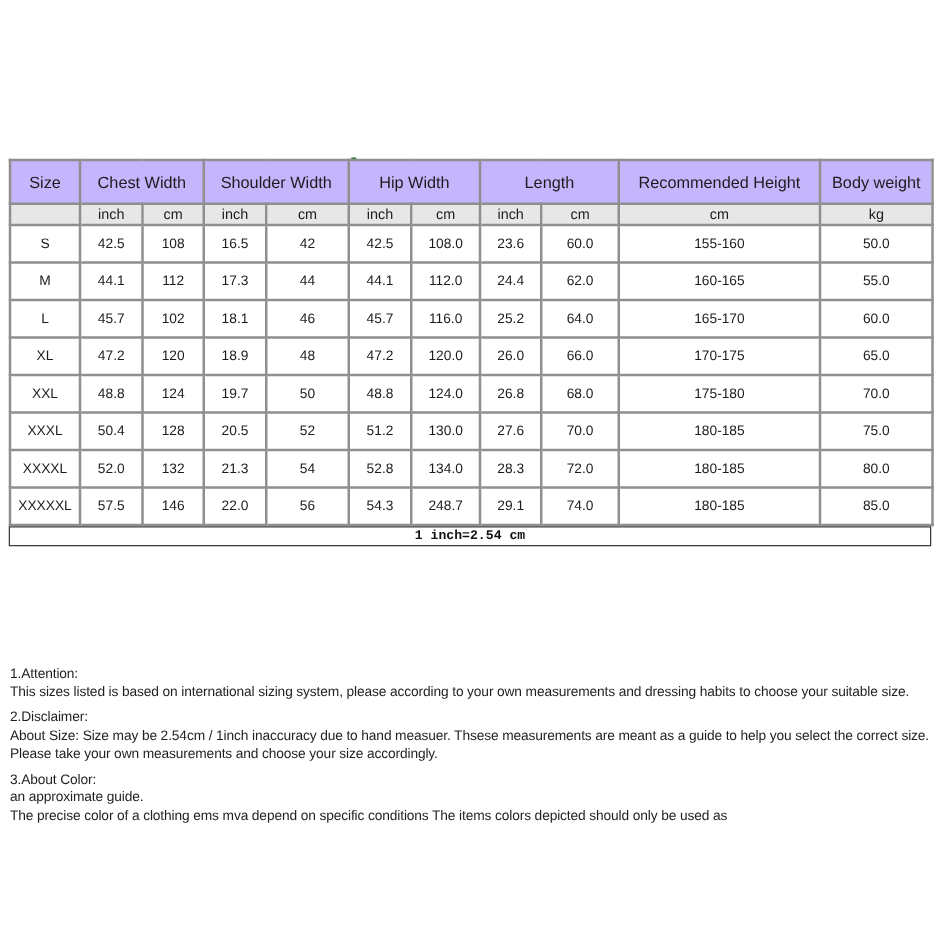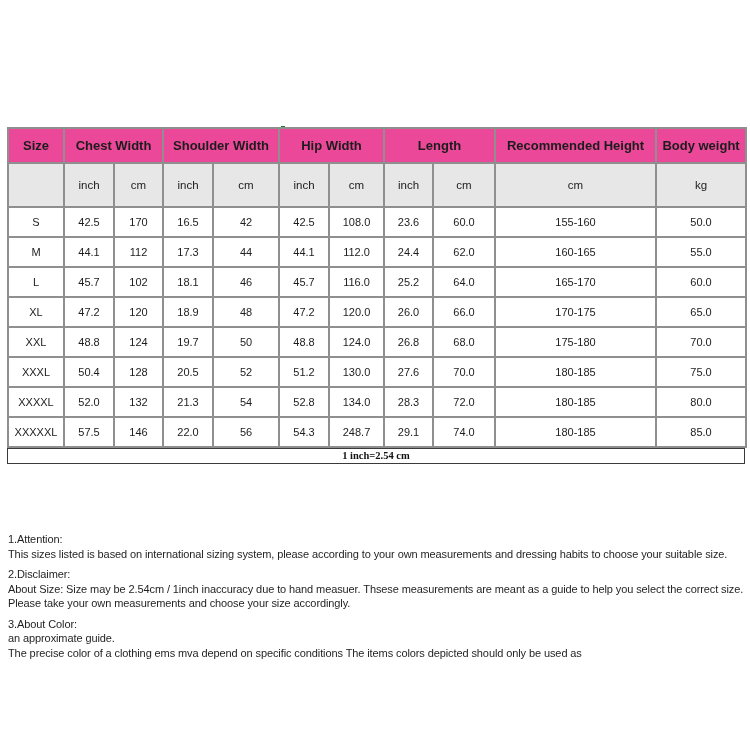--- a/index.html
+++ b/index.html
@@ -7,30 +7,30 @@
   .page{position:relative;width:750px;height:750px;background:#ffffff;overflow:hidden;}
 
   .chart-wrap{position:absolute;left:7px;top:127px;width:738px;}
 
   table.size-chart{border-collapse:collapse;table-layout:fixed;width:738px;color:#1c1c1c;}
   table.size-chart th,table.size-chart td{
     border:2px solid #8f8f8f;text-align:center;vertical-align:middle;
     padding:0;overflow:hidden;white-space:nowrap;
   }
   tr.group-row{height:35px;}
-  tr.group-row th{background:#ec4899;font-size:13px;font-weight:bold;}
-  tr.unit-row{height:44px;}
+  tr.group-row th{background:#c4b5fd;font-size:13px;font-weight:normal;}
+  tr.unit-row{height:17px;}
   tr.unit-row th{background:#e7e7e7;font-size:11.5px;font-weight:normal;}
   tbody tr{height:30px;}
   tbody td{background:#ffffff;font-size:11px;}
 
   .note-row{
     border:1px solid #3a3a3a;background:#ffffff;color:#111;
     height:14px;line-height:14px;text-align:center;
-    font-family:Liberation Serif, serif;font-weight:bold;font-size:10.5px;
+    font-family:Liberation Mono, monospace;font-weight:bold;font-size:10.5px;
   }
   .note-row.second{margin-top:2px;height:15px;line-height:15px;}
 
   .green-marker{position:absolute;left:281px;top:126px;width:4px;height:4px;background:#1f7a1f;}
 
   .footer{
     position:absolute;left:8px;top:532px;width:742px;
     font-size:11px;line-height:14.5px;color:#1f1f1f;letter-spacing:-0.1px;
   }
   .fsec{margin:0 0 6px 0;}
@@ -79,21 +79,21 @@
             <th>inch</th>
             <th>cm</th>
             <th>cm</th>
             <th>kg</th>
           </tr>
       </thead>
       <tbody>
           <tr>
             <td>S</td>
             <td>42.5</td>
-            <td>170</td>
+            <td>108</td>
             <td>16.5</td>
             <td>42</td>
             <td>42.5</td>
             <td>108.0</td>
             <td>23.6</td>
             <td>60.0</td>
             <td>155-160</td>
             <td>50.0</td>
           </tr>
           <tr>

